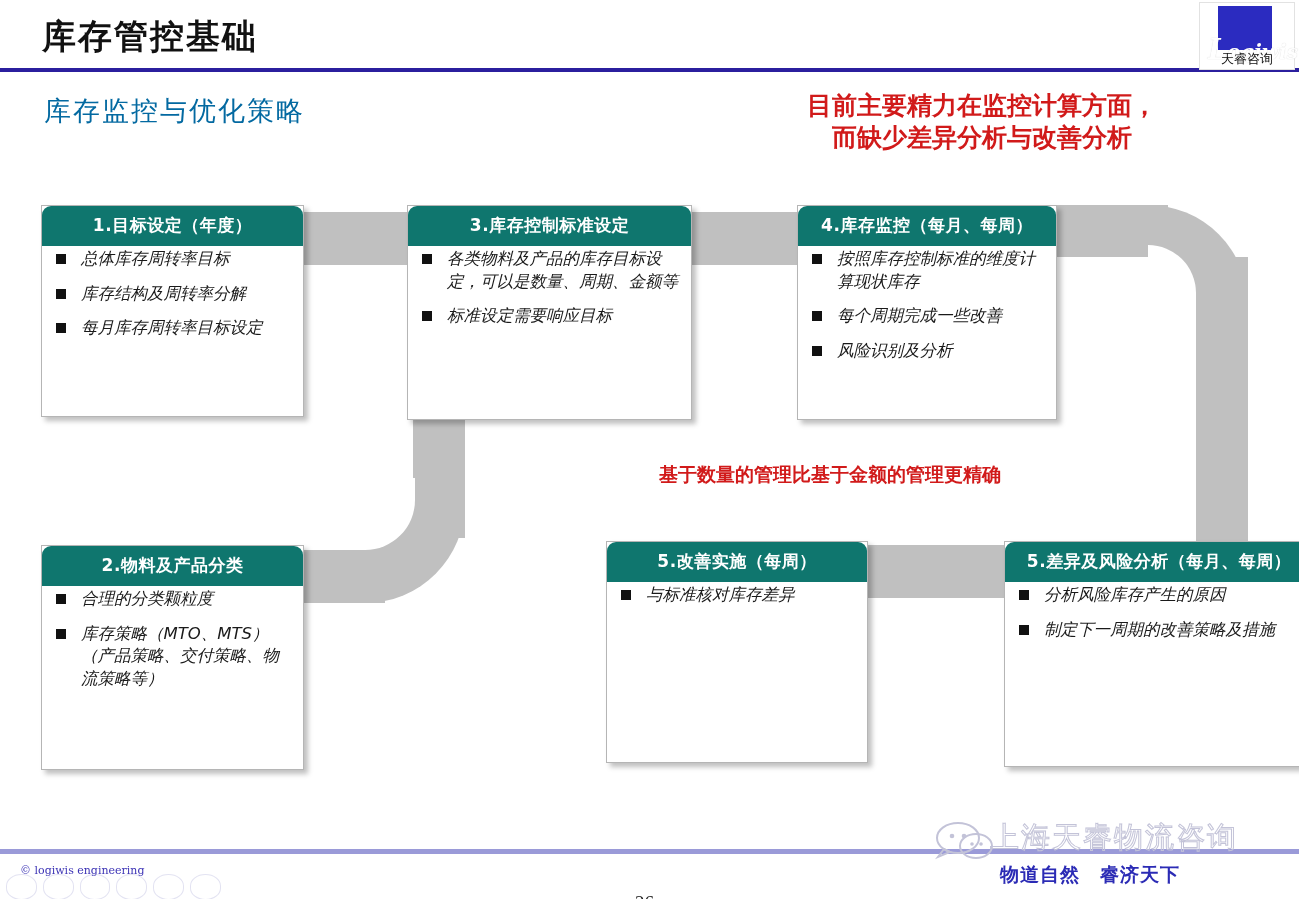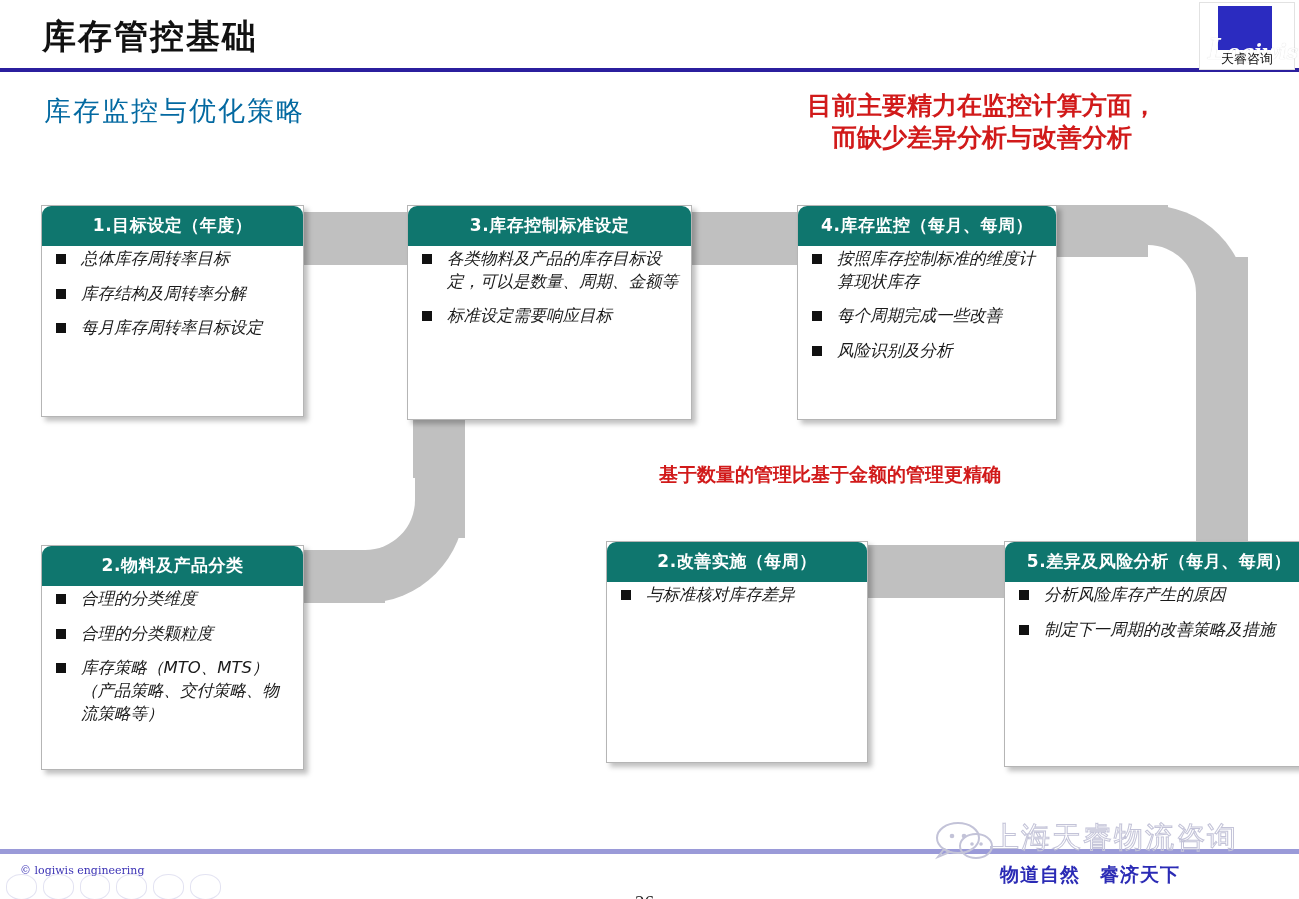--- a/index.html
+++ b/index.html
@@ -225,29 +225,28 @@
         <li><span class="sq"></span><span>每个周期完成一些改善</span></li>
         <li><span class="sq"></span><span> 风险识别及分析</span></li>
       </ul>
     </div>
   </div>
 
   <div class="pbox" style="left:41px; top:545px; width:263px; height:225px;">
     <div class="head">2.物料及产品分类</div>
     <div class="body">
       <ul>
-        <li><span class="sq"></span><span>合理的分类维度</span></li>
         <li><span class="sq"></span><span>合理的分类颗粒度</span></li>
         <li><span class="sq"></span><span>库存策略（MTO、MTS）（产品策略、交付策略、物流策略等）</span></li>
       </ul>
     </div>
   </div>
 
   <div class="pbox" style="left:606px; top:541px; width:262px; height:222px;">
-    <div class="head">2.改善实施（每周）</div>
+    <div class="head">5.改善实施（每周）</div>
     <div class="body">
       <ul>
         <li><span class="sq"></span><span>与标准核对库存差异</span></li>
       </ul>
     </div>
   </div>
 
   <div class="pbox" style="left:1004px; top:541px; width:310px; height:226px;">
     <div class="head">5.差异及风险分析（每月、每周）</div>
     <div class="body">

